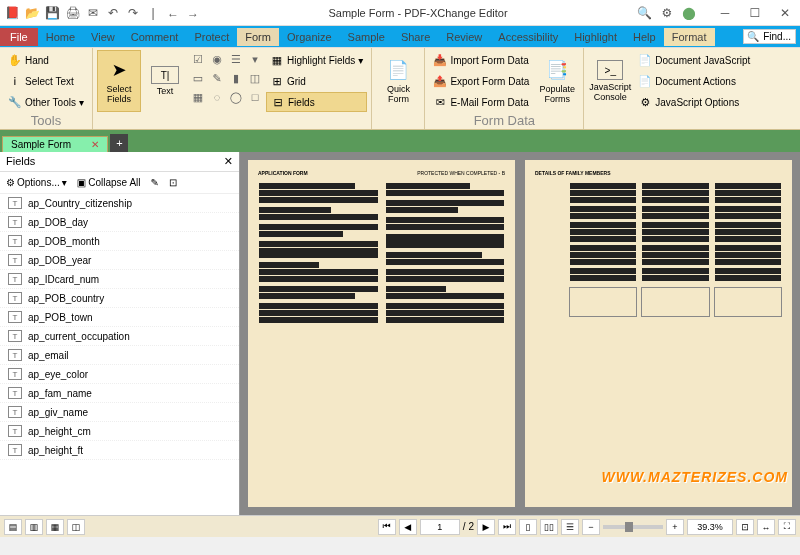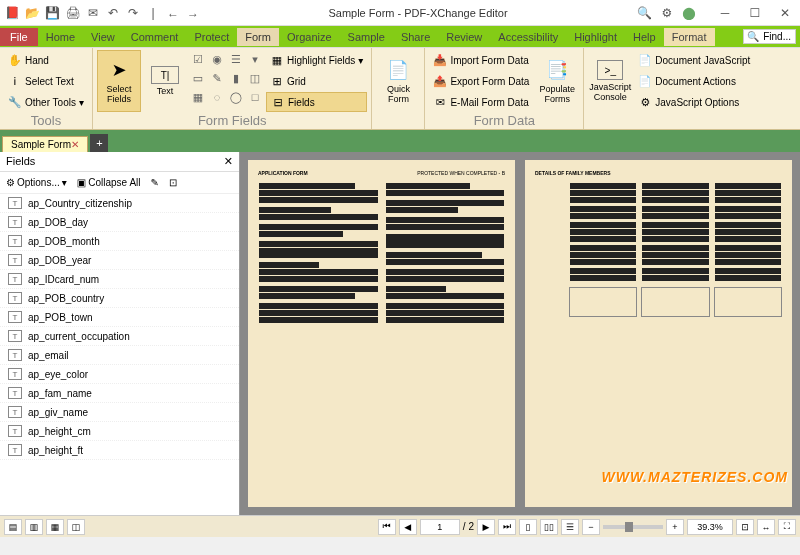--- a/index.html
+++ b/index.html
@@ -7,42 +7,42 @@
 
 .titlebar { height:26px; background:#fff; display:flex; align-items:center; border-bottom:1px solid #ddd; }
 .qat { display:flex; align-items:center; gap:2px; padding:0 4px; }
 .qat-icon { width:18px; height:18px; display:flex; align-items:center; justify-content:center; font-size:12px; color:#555; cursor:pointer; }
 .title-text { flex:1; text-align:center; font-size:11px; color:#333; }
 .quicklaunch { width:130px; height:18px; border:1px solid #ccc; font-size:10px; padding:0 4px; color:#999; background:#fff; }
 .titlebar-right { display:flex; gap:4px; padding:0 6px; align-items:center; }
 .win-ctrl { display:flex; gap:0; margin-left:6px; }
 .win-btn { width:30px; height:22px; display:flex; align-items:center; justify-content:center; font-size:12px; color:#555; cursor:pointer; }
 
-.menubar { height:22px; background:#84cc16; display:flex; align-items:center; font-size:11px; border-bottom:1px solid #ddd; }
+.menubar { height:22px; background:#0ea5e9; display:flex; align-items:center; font-size:11px; border-bottom:1px solid #ddd; }
 .file-tab { background:#c04848; color:#fff; padding:3px 10px; font-size:11px; }
 .menu-item { padding:3px 8px; color:#444; cursor:pointer; }
 .menu-item.active { background:#e8d8b0; color:#333; }
 .menu-item.format { background:#f0e0b0; }
 .find-box { margin-left:auto; display:flex; align-items:center; border:1px solid #ccc; padding:1px 4px; background:#fff; font-size:10px; margin-right:4px; }
 
 .ribbon { height:82px; background:#f8f0d8; display:flex; border-bottom:1px solid #d0c090; }
 .ribbon-group { border-right:1px solid #d8c8a0; display:flex; flex-direction:column; padding:2px 4px; }
 .rg-items { display:flex; flex:1; gap:2px; align-items:flex-start; }
 .rg-label { font-size:13px; text-align:center; color:#888; padding-top:1px; }
 .rb-btn-lg { display:flex; flex-direction:column; align-items:center; justify-content:center; width:44px; height:62px; font-size:9px; text-align:center; gap:2px; cursor:pointer; }
 .rb-btn-lg.sel { background:#f0d890; border:1px solid #d8b860; }
 .rb-icon-lg { width:24px; height:24px; display:flex; align-items:center; justify-content:center; font-size:18px; }
 .rb-col { display:flex; flex-direction:column; gap:1px; }
 .rb-btn-sm { display:flex; align-items:center; gap:3px; font-size:10px; padding:2px 4px; cursor:pointer; height:20px; white-space:nowrap; }
 .rb-icon-sm { width:14px; height:14px; display:inline-flex; align-items:center; justify-content:center; font-size:11px; }
 .rb-grid { display:grid; grid-template-columns:repeat(4,18px); grid-template-rows:repeat(3,18px); gap:1px; }
 .rb-grid-cell { width:18px; height:18px; display:flex; align-items:center; justify-content:center; font-size:11px; color:#666; border:1px solid transparent; cursor:pointer; }
 
 .doctabs { height:22px; background:#5a9a5a; display:flex; align-items:flex-end; padding:0 2px; }
-.doctab { background:#fef9c3; padding:2px 8px; font-size:10px; display:flex; align-items:center; gap:0; border:1px solid #c0a060; border-bottom:none; }
+.doctab { background:#86efac; padding:2px 8px; font-size:10px; display:flex; align-items:center; gap:20px; border:1px solid #c0a060; border-bottom:none; }
 .doctab-close { color:#c04848; font-size:10px; cursor:pointer; }
 .doctab-add { width:18px; height:18px; background:#444; color:#fff; display:flex; align-items:center; justify-content:center; margin-left:2px; font-size:11px; cursor:pointer; }
 
 .workspace { height:363px; display:flex; background:#a0c8a0; }
 .fields-panel { width:240px; background:#fff; border-right:1px solid #999; display:flex; flex-direction:column; }
 .fields-head { padding:3px 6px; font-size:11px; display:flex; justify-content:space-between; border-bottom:1px solid #ddd; }
 .fields-toolbar { padding:3px 4px; display:flex; align-items:center; gap:6px; font-size:10px; border-bottom:1px solid #eee; }
 .ftb-btn { display:flex; align-items:center; gap:2px; cursor:pointer; padding:2px; }
 .fields-list { flex:1; overflow-y:auto; }
 .field-item { display:flex; align-items:center; gap:6px; padding:3px 8px; font-size:10px; cursor:pointer; border-bottom:1px dotted #eee; }
@@ -157,21 +157,20 @@
         <div class="rb-btn-sm">
             <span class="rb-icon-sm">⊞</span>
             <span>Grid</span>
           </div>
         <div class="rb-btn-sm sel" style="background:#f0d890;border:1px solid #d8b860">
             <span class="rb-icon-sm">⊟</span>
             <span>Fields</span>
           </div>
       </div>
     </div>
-    <div class="rg-label">Form Fields</div>
   </div>
 
   <div class="ribbon-group">
     <div class="rg-items">
       <div class="rb-btn-lg">
         <span class="rb-icon-lg">📄</span>
         <span>Quick Form</span>
       </div>
     </div>
     <div class="rg-label">&nbsp;</div>

